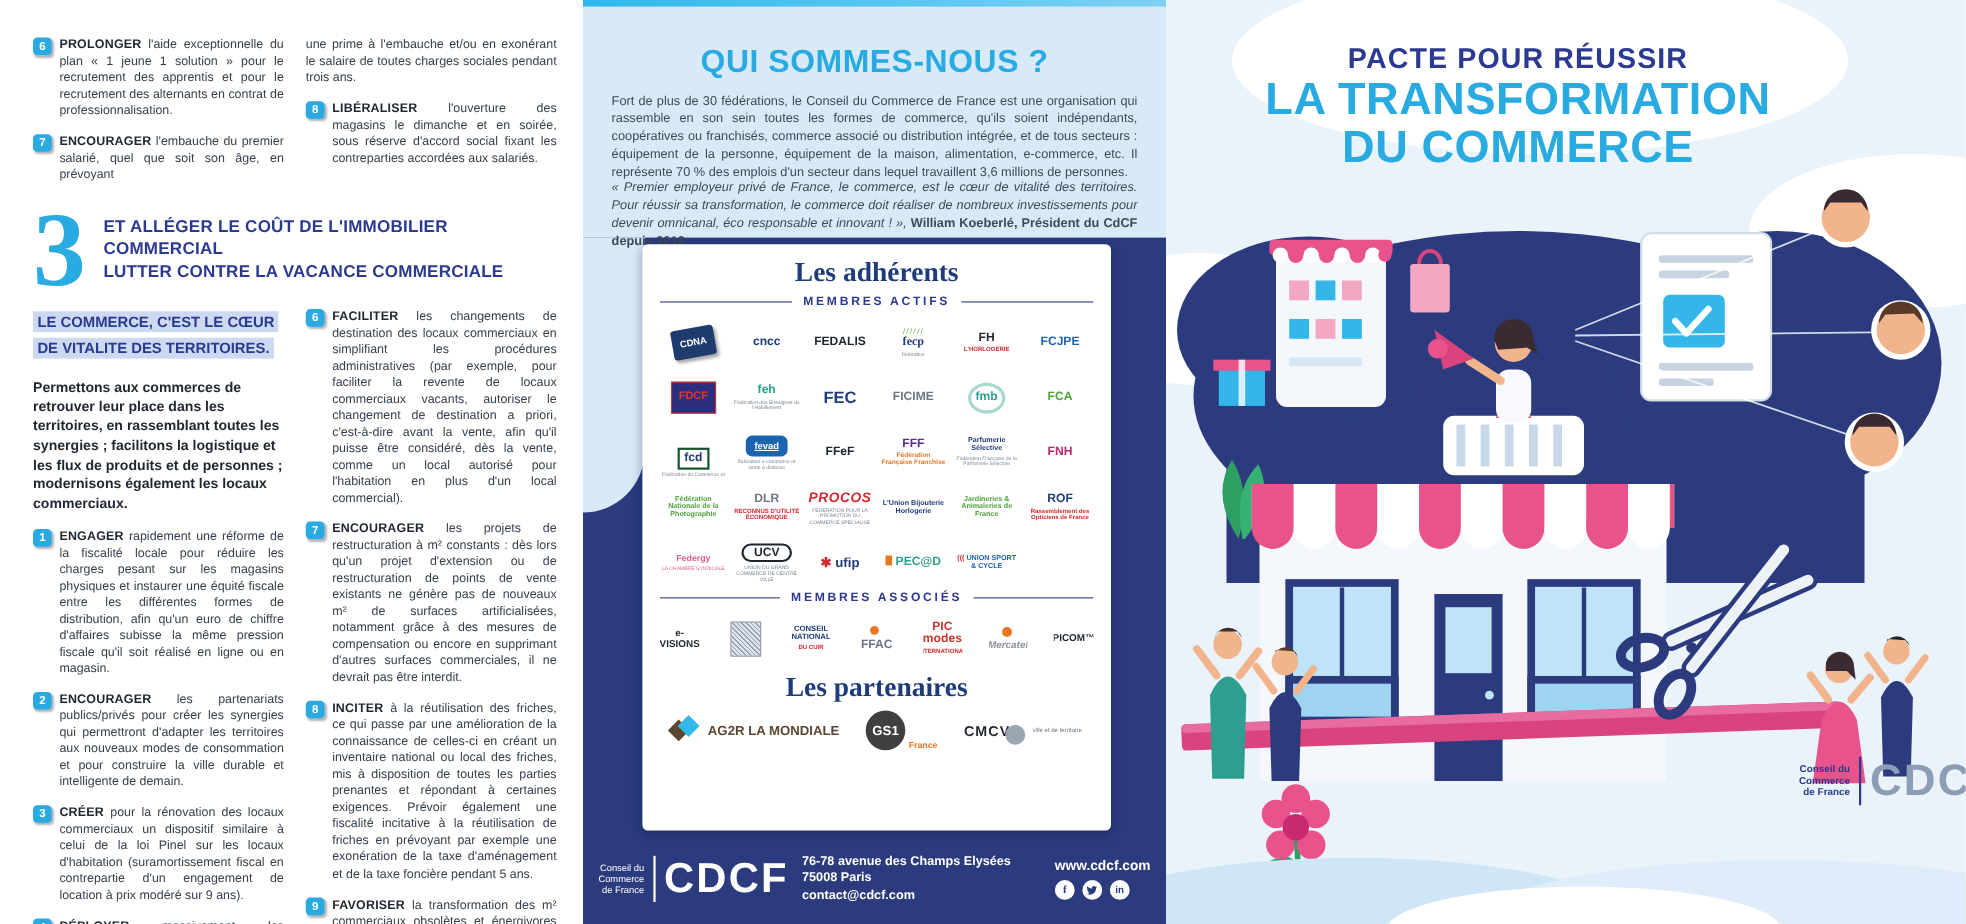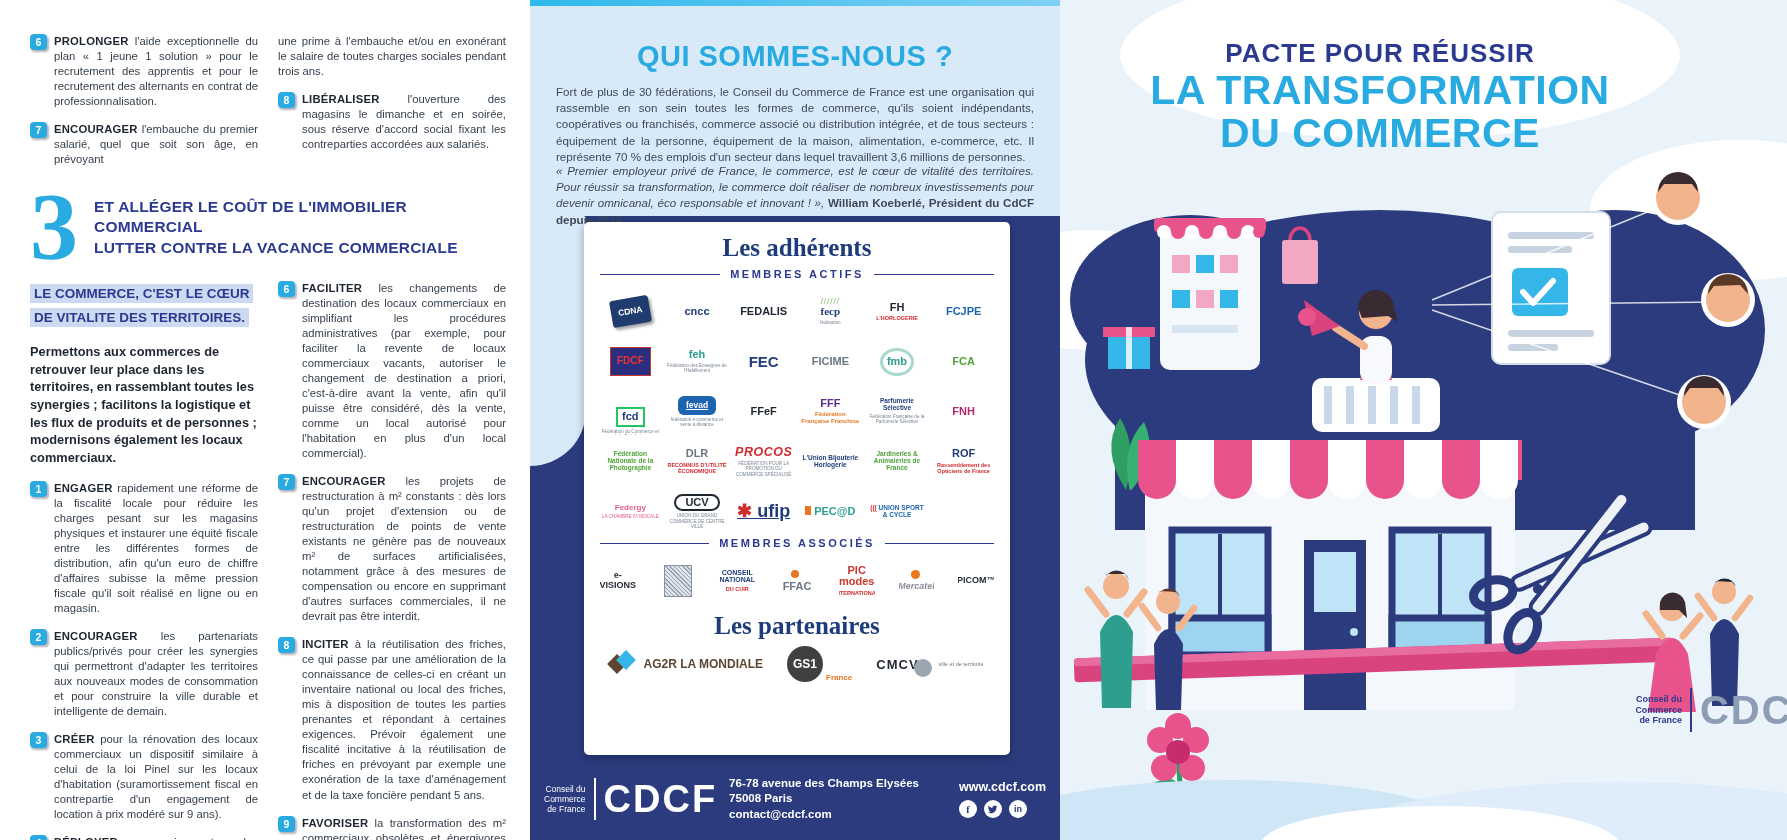--- a/index.html
+++ b/index.html
@@ -53,21 +53,21 @@
   .logo .s{font-size:4.6px;color:#7A8694;line-height:1.15;margin-top:2px;max-width:60px;}
   .logo.sm .n{font-size:6.5px;max-width:58px;}
   .n.red{color:#C8372D}.n.green{color:#4FA338}.n.teal{color:#2E9E8F}.n.purple{color:#5B2D8E}
   .n.black{color:#1E2630}.n.gray{color:#6B7685}.n.pinkc{color:#E2608C}.n.blue{color:#1C64B0}
   .n.magenta{color:#B5286E}
   .s.redsub{color:#D12A2F;font-size:5.5px;font-weight:700;}
   .s.orangesub{color:#E87722;font-size:6px;font-weight:700;}
   .logo.cdna .n{background:#1F3C6E;color:#fff;font-size:8.5px;padding:9px 7px;border-radius:3px;
                 transform:rotate(-10deg);box-shadow:2px 3px 3px rgba(0,0,0,.35);}
   .logo.fdcf .n{background:#2B2E7F;color:#E4372E;font-size:10px;padding:8px 6px;border:1px solid #C8372D;}
-  .logo.boxed .n{border:2px solid #22c55e;padding:2px 4px;margin-top:24px;}
+  .logo.boxed .n{border:2px solid #14532d;padding:2px 4px;margin-top:24px;}
   .logo.ucv .n{border:2.5px solid #1E2630;border-radius:9px;padding:1px 9px;color:#1E2630;}
   .logo.fevad .n{background:#1C64B0;color:#fff;border-radius:6px;padding:5px 8px;font-size:8.5px;text-decoration:underline;}
   .logo.fmb .n{color:#2E9E8F;border:3px solid #A9D8CE;border-radius:50%;width:28px;height:22px;
                display:flex;align-items:center;justify-content:center;}
   .logo.procos .n{color:#D12A2F;font-style:italic;font-size:12.5px;letter-spacing:.5px;}
   .logo.fecp .n{font-family:"Liberation Serif",serif;color:#1F3C7B;}
   .logo.fecp .n::before{content:"//////";display:block;color:#5FAE3A;font-size:8px;letter-spacing:1px;font-weight:900;}
   .logo.ufip .n::before{content:"✱ ";color:#D12A2F;}
   .logo.usc .n::before{content:"((( ";color:#D12A2F;}
   .logo.pecad .n::before{content:"";display:inline-block;width:6px;height:9px;background:#E87722;margin-right:3px;}
@@ -301,21 +301,21 @@
 
         <div class="logo">
             <span class="n pinkc" style="font-size:8px;">Federgy</span>
             <span class="s" style="color:#E2608C;">LA CHAMBRE SYNDICALE</span>
           </div>
         <div class="logo ucv">
             <span class="n">UCV</span>
             <span class="s">UNION DU GRAND COMMERCE DE CENTRE VILLE</span>
           </div>
         <div class="logo ufip">
-            <span class="n" style="font-size:18px;text-decoration:underline;">ufip</span>
+            <span class="n" style="font-size:12px;">ufip</span>
           </div>
         <div class="logo pecad">
             <span class="n teal">PEC@D</span>
           </div>
         <div class="logo usc sm">
             <span class="n blue">UNION SPORT &amp; CYCLE</span>
           </div>
         <div class="logo"></div>
       </div>
 

